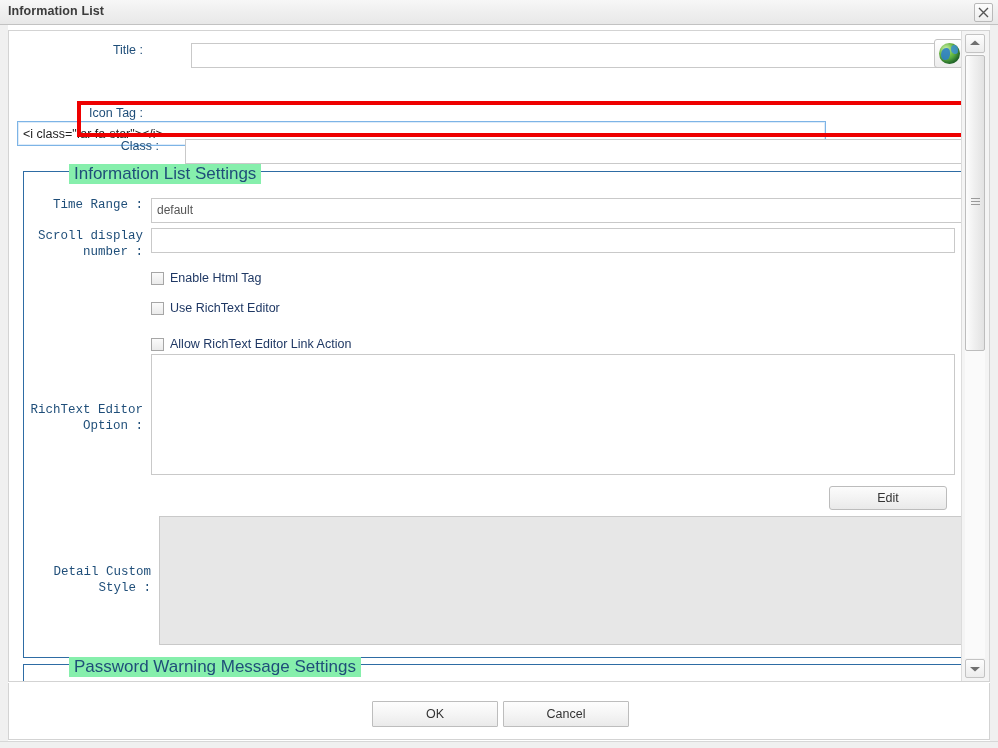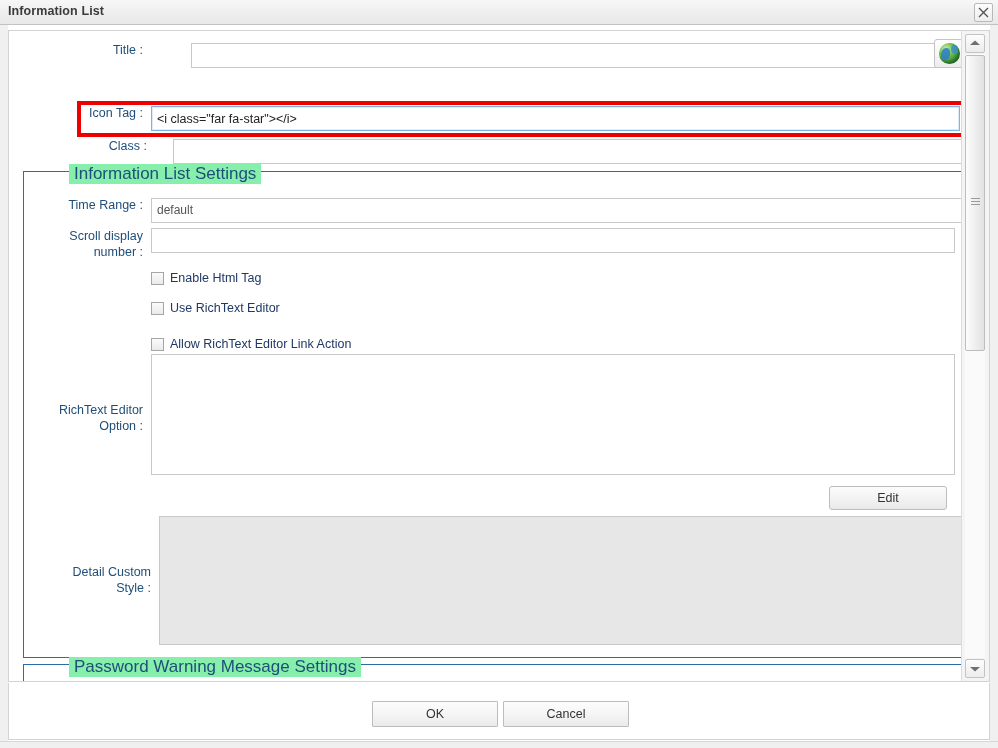--- a/index.html
+++ b/index.html
@@ -136,31 +136,31 @@
   
   .redbox {
     position: absolute;
     left: 68px; top: 70px;
     width: 891px; height: 36px;
     border: 4px solid #ee0000;
     box-sizing: border-box;
     pointer-events: none;
     z-index: 30;
   }
-  #row-icontag { left: 0px; top: 75px; }
+  #row-icontag { left: 0px; top: 75px; flex-direction: column; }
   #row-icontag .lbl { width: 134px; }
   #input-icontag {
     width: 809px; height: 25px;
     margin-left: 8px;
     border: 1px solid #7db4e6;
     box-shadow: 0 0 0 1px rgba(125,180,230,0.25) inset;
   }
 
   
-  #row-class { left: 4px; top: 108px; gap: 18px; }
+  #row-class { left: 16px; top: 108px; gap: 18px; }
   #row-class .lbl { width: 134px; }
   #input-class {
     width: 809px; height: 25px;
     margin-left: 8px;
   }
 
   
   .fieldset {
     position: absolute;
     border: 1px solid #2e6ca4;
@@ -181,21 +181,21 @@
     left: 14px; top: 140px;
     width: 943px; height: 487px;
   }
   #fs-password {
     left: 14px; top: 633px;
     width: 943px; height: 46px;
   }
 
   
   .fs-row { position: absolute; display: flex; align-items: flex-start; }
-  .fs-row .lbl { text-align: right; }
+  .fs-row .lbl { text-align: right; font-family: Liberation Mono, monospace; }
 
   #row-timerange { left: 0px; top: 26px; }
   #row-timerange .lbl { width: 119px; }
   .selectfield {
     position: relative;
     width: 908px; height: 25px;
     margin-left: 8px;
     border: 1px solid #c9c9c9;
     background: #ffffff;
     box-sizing: border-box;

